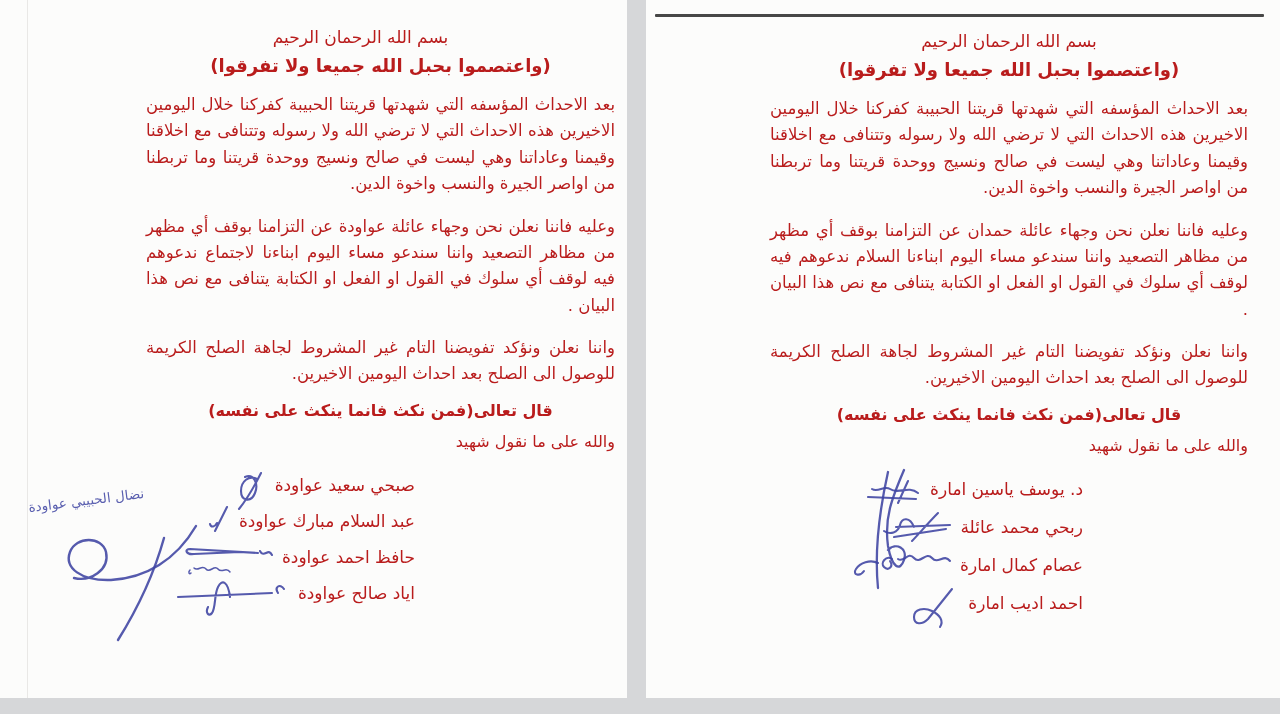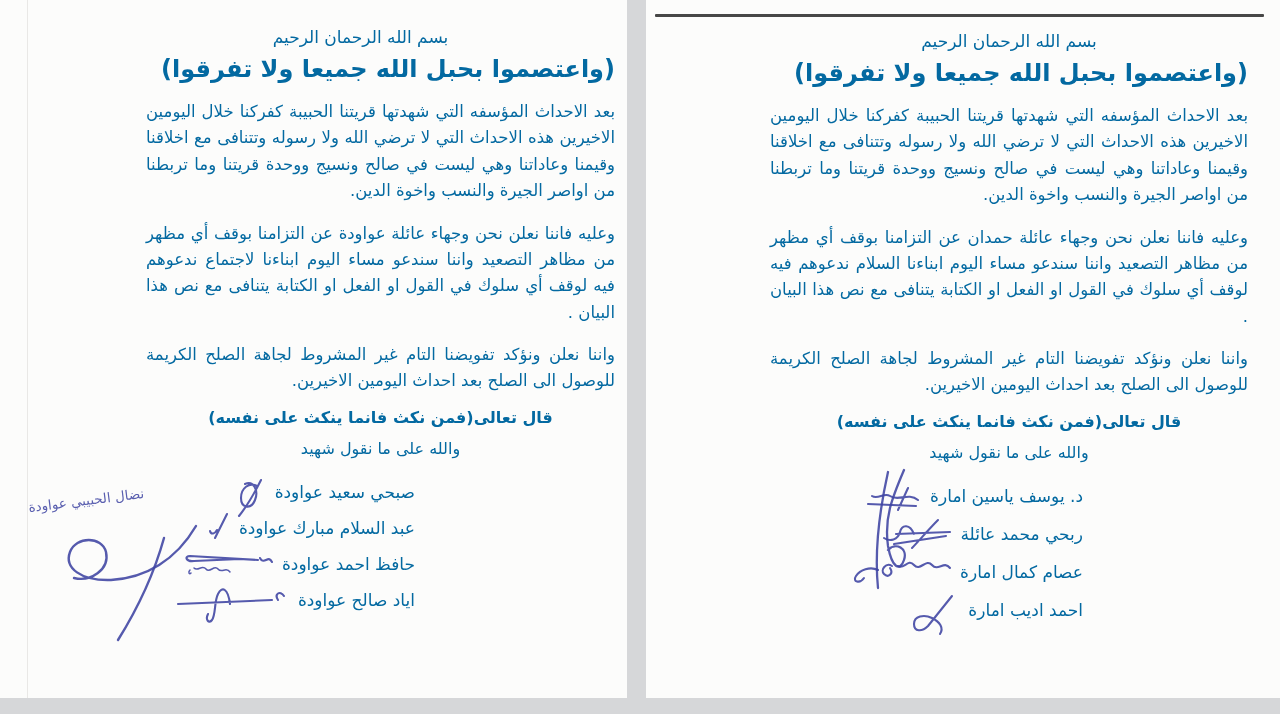--- a/index.html
+++ b/index.html
@@ -14,42 +14,42 @@
   .paper-left{left:0;width:627px;}
   .paper-right{left:646px;width:634px;}
   .crease{
     position:absolute;left:27px;top:0;bottom:0;width:1px;
     background:#e9e8e6;
   }
   .scan-edge-top{
     position:absolute;top:14px;left:9px;right:16px;height:3px;
     background:#474747;border-radius:1px;
   }
-  .doc-body{direction:rtl;color:#0369a1;}
+  .doc-body{direction:rtl;color:#b91c1c;}
   .paper-left .doc-body{padding:26px 12px 0 146px;}
   .paper-right .doc-body{padding:30px 32px 0 124px;}
   .basmala{
     text-align:center;font-size:17px;line-height:1.35;
     margin:0 40px 6px 0;
   }
   .paper-right .basmala{margin-right:0;}
   .verse{
-    font-size:24px;font-weight:bold;
+    text-align:center;font-size:18px;font-weight:bold;
     margin:6px 0 10px 0;letter-spacing:0;
   }
   .para{
     font-size:16.5px;line-height:1.6;text-align:justify;
     margin:16px 0 13px 0;
   }
   .quote{
     text-align:center;font-size:16px;font-weight:bold;
     margin:4px 0 12px 0;
   }
   .witness{
-    text-align:center;font-size:16px;margin:6px 0 0 0;
+    text-align:right;font-size:16px;margin:6px 0 0 0;
   }
   .sig-block{margin-top:24px;}
   .paper-left .sig-block{padding-left:0;padding-right:200px;}
   .paper-right .sig-block{padding-right:165px;}
   .sig-row{
     display:flex;direction:rtl;align-items:flex-start;height:36px;
   }
   .paper-right .sig-row{height:38px;}
   .sig-name{font-size:17px;white-space:nowrap;}
   .sig-ink{flex:0 0 auto;margin:-10px 6px -14px 0;}

